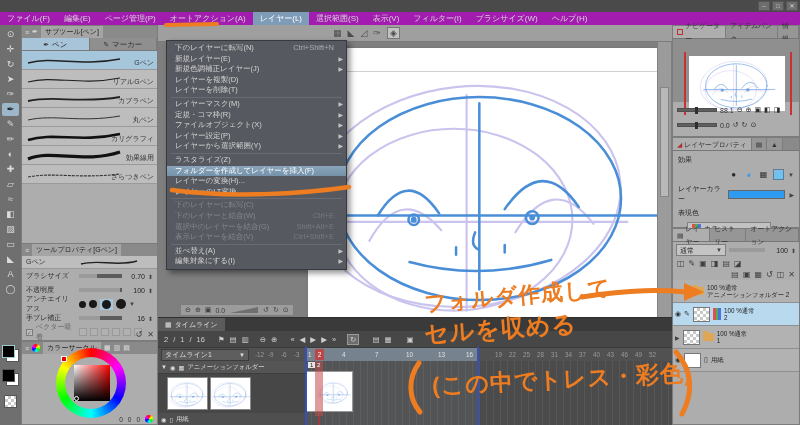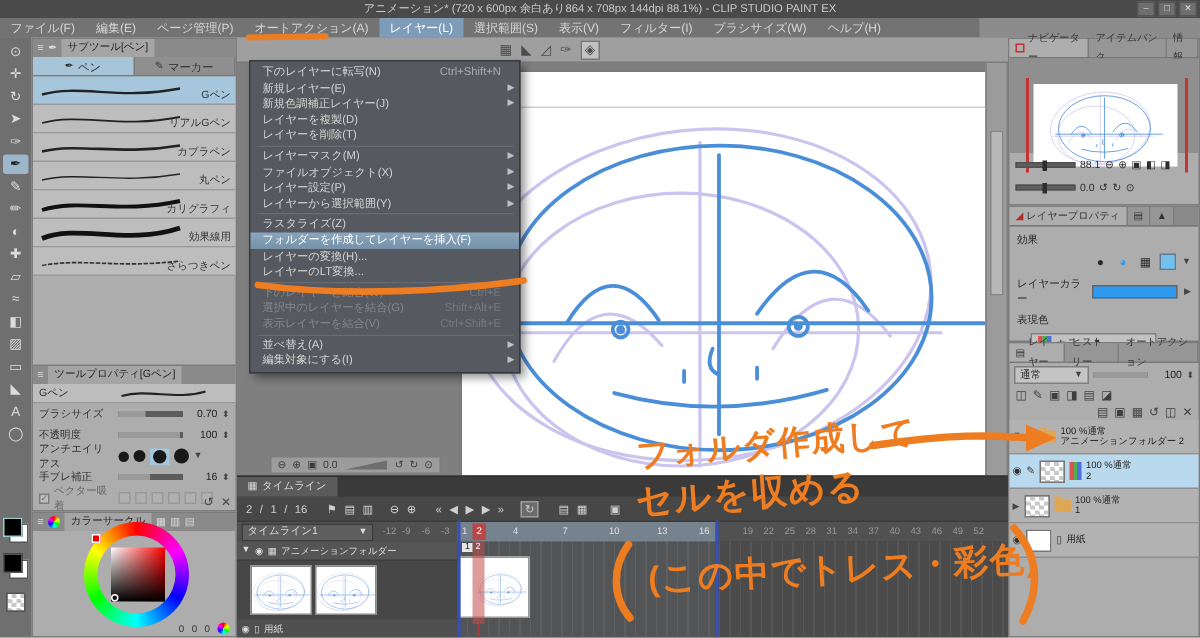--- a/index.html
+++ b/index.html
@@ -3,21 +3,21 @@
 <meta charset="utf-8">
 <style>
 *{margin:0;padding:0;box-sizing:border-box;font-family:"Liberation Sans","DejaVu Sans",sans-serif}
 #app{position:relative;width:800px;height:425px;background:#8c8c8c;overflow:hidden;font-size:8px;color:#2b2b2b}
 .abs{position:absolute}
 
 #titlebar{left:0;top:0;width:800px;height:12px;background:#4a4a4a;color:#c9c9c9;font-size:7.5px;line-height:12px;text-align:center}
 #winbtns{right:2px;top:1px;display:flex;gap:2px}
 #winbtns span{width:12px;height:10px;background:#6e6e6e;border:1px solid #555;color:#ddd;font-size:6px;line-height:8px;text-align:center}
 
-#menubar{left:0;top:12px;width:653px;height:13px;background:#737373;display:flex}
+#menubar{left:0;top:12px;width:800px;height:13px;background:#a21caf;display:flex}
 #menubar .mb{padding:0 7px;line-height:13px;font-size:8px;color:#d6d6d6}
 #menubar .mb.active{background:#7e9cb8;color:#fff}
 
 #cmdbar{left:158px;top:25px;width:514px;height:17px;background:#9f9f9f;border-bottom:1px solid #7b7b7b;display:flex;align-items:center;gap:6px;padding-left:175px;color:#4c4c4c;font-size:9px}
 #cmdbar .ci.hl{background:#c2c2c2;border:1px solid #777;padding:0 2px}
 
 #ltb{left:0;top:25px;width:21px;height:400px;background:#6f6f6f;display:flex;flex-direction:column;align-items:center;padding-top:3px;gap:2px}
 #ltb .tool{width:17px;height:13px;line-height:13px;text-align:center;color:#dcdcdc;font-size:9px;cursor:default}
 #ltb .tool.selected{background:#9cb6ca;color:#222;border-radius:2px}
 #swatches{left:2px;top:345px;width:18px;height:70px}
@@ -153,21 +153,20 @@
         <path d="M96,190 Q162,208 230,188"></path>
         <path d="M140,176 v7 M186,174 v7"></path>
       </g>
     </g>
   </defs>
 </svg>
 
 <div id="app">
 
   <div id="titlebar" class="abs">
-    <span>アニメーション* (720 x 600px 余白あり864 x 708px 144dpi 88.1%) - CLIP STUDIO PAINT EX</span>
     <div id="winbtns" class="abs">
       <span>–</span>
       <span>□</span>
       <span>✕</span>
     </div>
   </div>
 
   <div id="menubar" class="abs">
     <span class="mb">ファイル(F)</span>
     <span class="mb">編集(E)</span>
@@ -389,29 +388,31 @@
   </div>
 
   <div id="lmenu" class="abs">
     <div class="mi"><span>下のレイヤーに転写(N)</span><span class="sc">Ctrl+Shift+N</span></div>
     <div class="mi"><span>新規レイヤー(E)</span><span class="sub">▶</span></div>
     <div class="mi"><span>新規色調補正レイヤー(J)</span><span class="sub">▶</span></div>
     <div class="mi"><span>レイヤーを複製(D)</span></div>
     <div class="mi"><span>レイヤーを削除(T)</span></div>
     <div class="msep"></div>
     <div class="mi"><span>レイヤーマスク(M)</span><span class="sub">▶</span></div>
+    <div class="mi"><span>定規・コマ枠(R)</span><span class="sub">▶</span></div>
     <div class="mi"><span>ファイルオブジェクト(X)</span><span class="sub">▶</span></div>
     <div class="mi"><span>レイヤー設定(P)</span><span class="sub">▶</span></div>
     <div class="mi"><span>レイヤーから選択範囲(Y)</span><span class="sub">▶</span></div>
     <div class="msep"></div>
     <div class="mi"><span>ラスタライズ(Z)</span></div>
     <div class="mi hl"><span>フォルダーを作成してレイヤーを挿入(F)</span></div>
     <div class="mi"><span>レイヤーの変換(H)...</span></div>
     <div class="mi"><span>レイヤーのLT変換...</span></div>
     <div class="msep"></div>
+    <div class="mi dis"><span>下のレイヤーに転写(C)</span></div>
     <div class="mi dis"><span>下のレイヤーと結合(W)</span><span class="sc">Ctrl+E</span></div>
     <div class="mi dis"><span>選択中のレイヤーを結合(G)</span><span class="sc">Shift+Alt+E</span></div>
     <div class="mi dis"><span>表示レイヤーを結合(V)</span><span class="sc">Ctrl+Shift+E</span></div>
     <div class="msep"></div>
     <div class="mi"><span>並べ替え(A)</span><span class="sub">▶</span></div>
     <div class="mi"><span>編集対象にする(I)</span><span class="sub">▶</span></div>
   </div>
 
   <div id="navigator" class="panel" style="left:672px;top:25px;width:128px;height:112px">
     <div class="rtabs">

